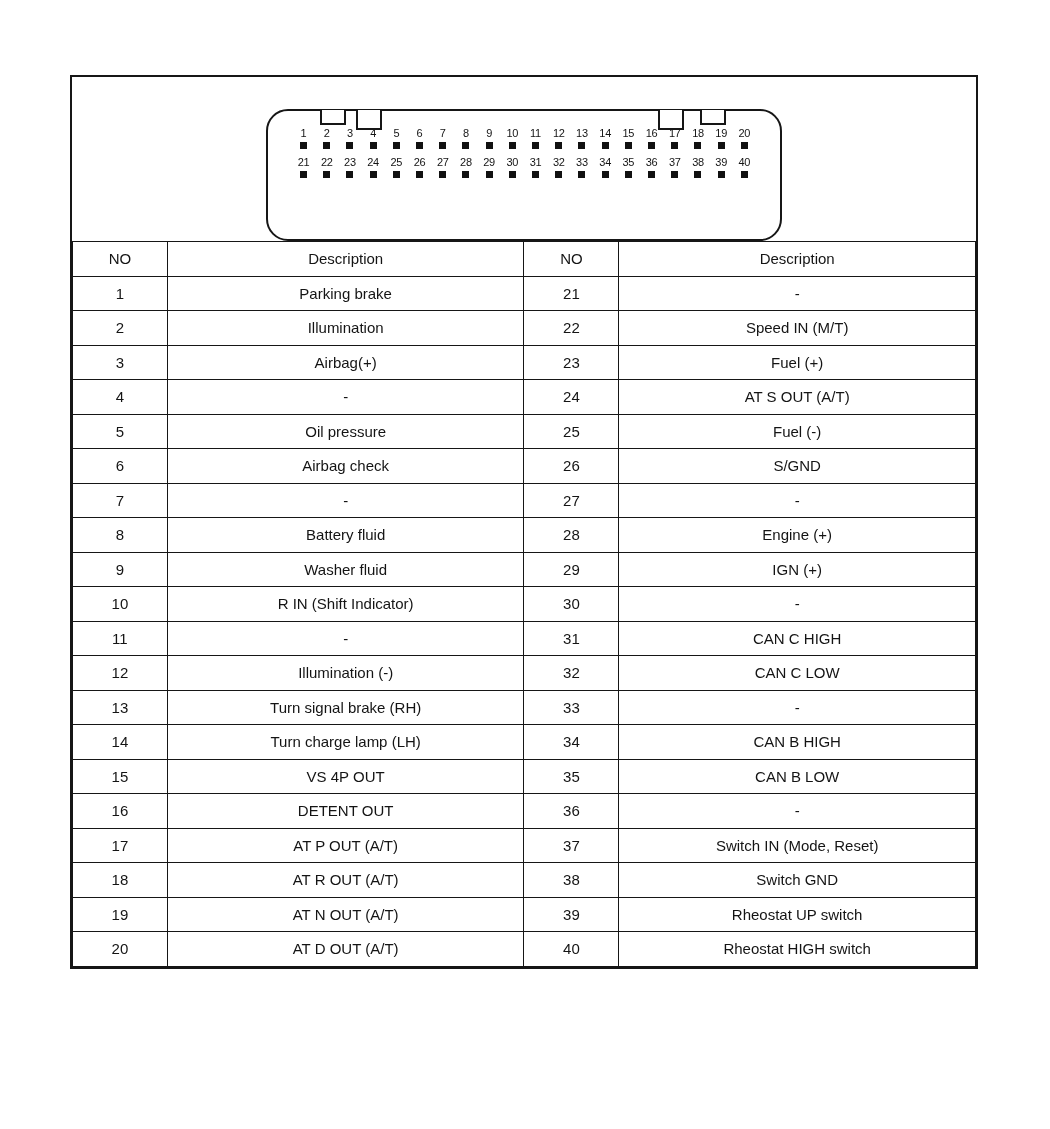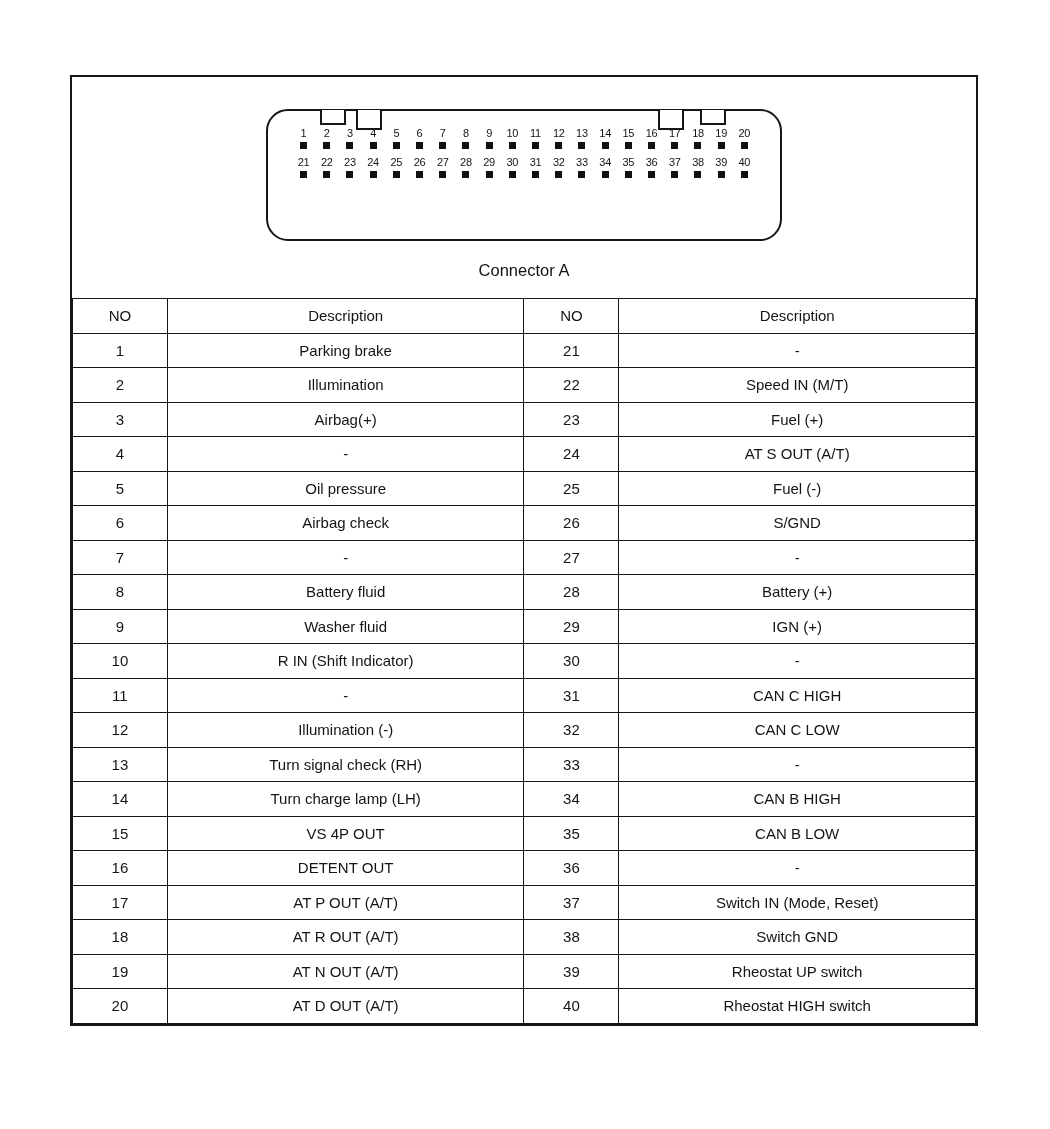--- a/index.html
+++ b/index.html
@@ -274,21 +274,20 @@
             <div class="pin">
               <span class="num">39</span>
               <div class="sq"></div>
             </div>
             <div class="pin">
               <span class="num">40</span>
               <div class="sq"></div>
             </div>
           </div>
       </div>
-      <div class="caption">Connector A</div>
     </div>
 
     <table class="pin-table">
       <colgroup>
         <col class="c-no">
           <col class="c-desc">
           <col class="c-no">
           <col class="c-desc">
       </colgroup>
       <thead>
@@ -339,21 +338,21 @@
           <tr>
             <td>7</td>
             <td>-</td>
             <td>27</td>
             <td>-</td>
           </tr>
           <tr>
             <td>8</td>
             <td>Battery fluid</td>
             <td>28</td>
-            <td>Battery (+)</td>
+            <td>Engine (+)</td>
           </tr>
           <tr>
             <td>9</td>
             <td>Washer fluid</td>
             <td>29</td>
             <td>IGN (+)</td>
           </tr>
           <tr>
             <td>10</td>
             <td>R IN (Shift Indicator)</td>
@@ -367,21 +366,21 @@
             <td>CAN C HIGH</td>
           </tr>
           <tr>
             <td>12</td>
             <td>Illumination (-)</td>
             <td>32</td>
             <td>CAN C LOW</td>
           </tr>
           <tr>
             <td>13</td>
-            <td>Turn signal check (RH)</td>
+            <td>Turn signal brake (RH)</td>
             <td>33</td>
             <td>-</td>
           </tr>
           <tr>
             <td>14</td>
             <td>Turn charge lamp (LH)</td>
             <td>34</td>
             <td>CAN B HIGH</td>
           </tr>
           <tr>

